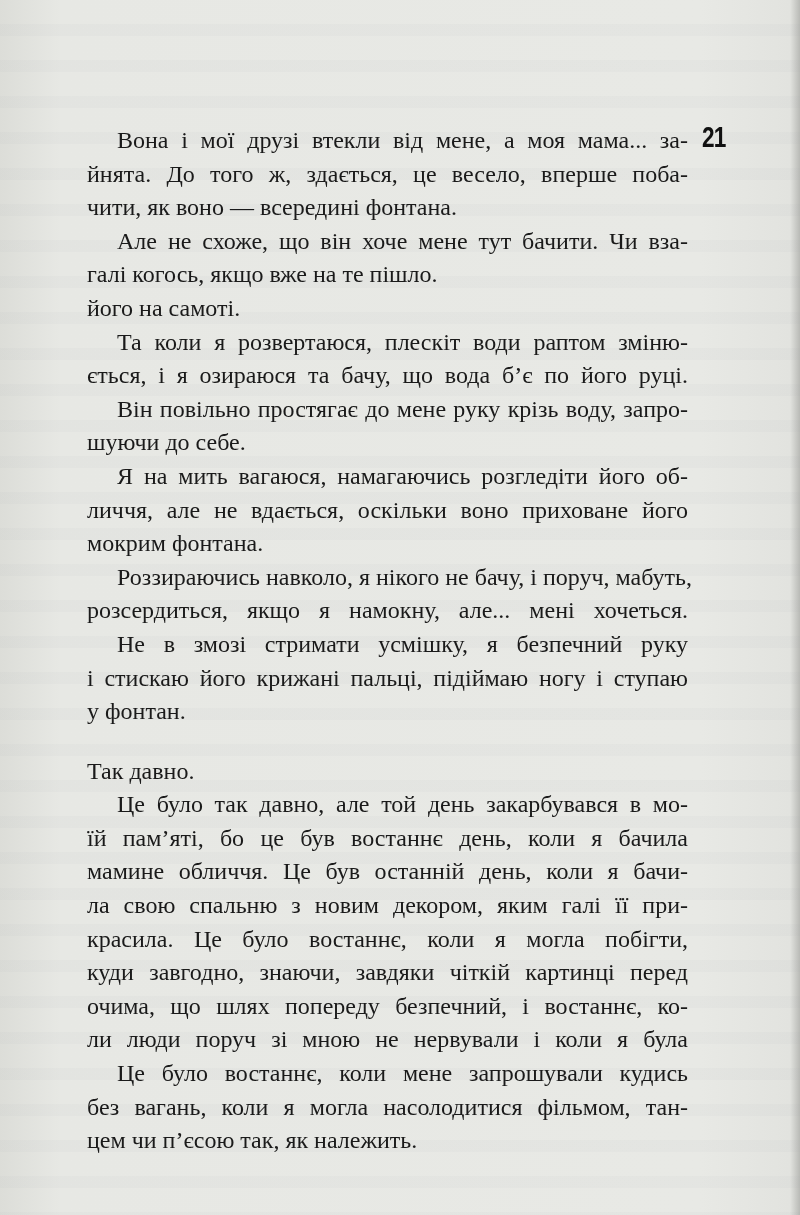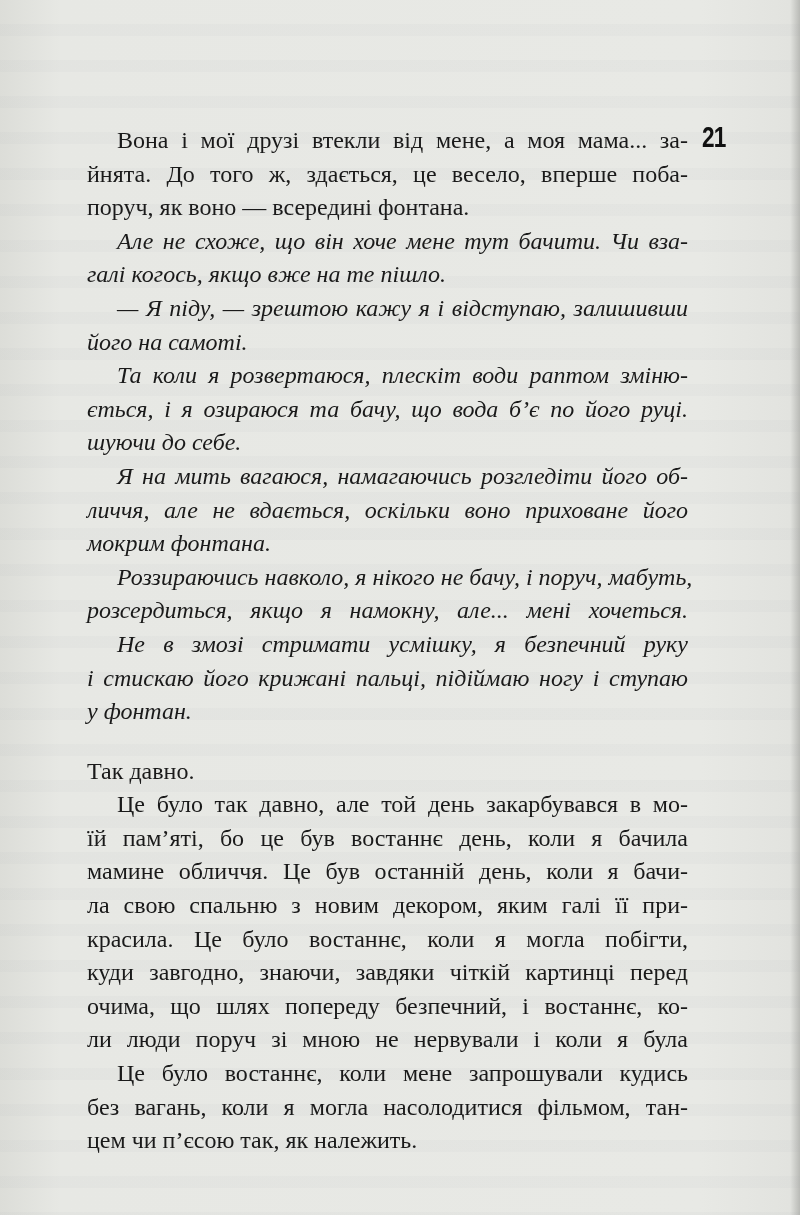--- a/index.html
+++ b/index.html
@@ -32,46 +32,46 @@
   }
   .line {
     height:33.6px; line-height:33.6px;
     font-size:24px;
     white-space:nowrap;
     text-align:justify;
     text-align-last:justify;
   }
   .line.last { text-align-last:left; }
   .line.indent { padding-left:30px; }
-  .it { font-style:italic; }
+  .it { }
   .gap { height:26px; }
 </style>
 </head>
 <body>
 
 <div class="page"></div>
 <div class="ghost"></div>
 
 <div class="page-number">21</div>
 
 <div class="text">
 
   <div class="line indent">Вона і мої друзі втекли від мене, а моя мама... за-</div>
   <div class="line">йнята. До того ж, здається, це весело, вперше поба-</div>
-  <div class="line last">поруч, як воно — всередині фонтана.</div>
+  <div class="line last">чити, як воно — всередині фонтана.</div>
 
   <div class="line indent it">Але не схоже, що він хоче мене тут бачити. Чи вза-</div>
   <div class="line last it">галі когось, якщо вже на те пішло.</div>
 
-  <div class="line indent it">— Я піду, — зрештою кажу я і відступаю, залишивши</div>
   <div class="line last it">його на самоті.</div>
 
   <div class="line indent it">Та коли я розвертаюся, плескіт води раптом зміню-</div>
   <div class="line it">ється, і я озираюся та бачу, що вода б’є по його руці.</div>
 
+  <div class="line indent it">Він повільно простягає до мене руку крізь воду, запро-</div>
   <div class="line last it">шуючи до себе.</div>
 
   <div class="line indent it">Я на мить вагаюся, намагаючись розгледіти його об-</div>
   <div class="line it">личчя, але не вдається, оскільки воно приховане його</div>
   <div class="line last it">мокрим фонтана.</div>
 
   <div class="line indent it">Роззираючись навколо, я нікого не бачу, і поруч, мабуть,</div>
   <div class="line it">розсердиться, якщо я намокну, але... мені хочеться.</div>
 
   <div class="line indent it">Не в змозі стримати усмішку, я безпечний руку</div>

